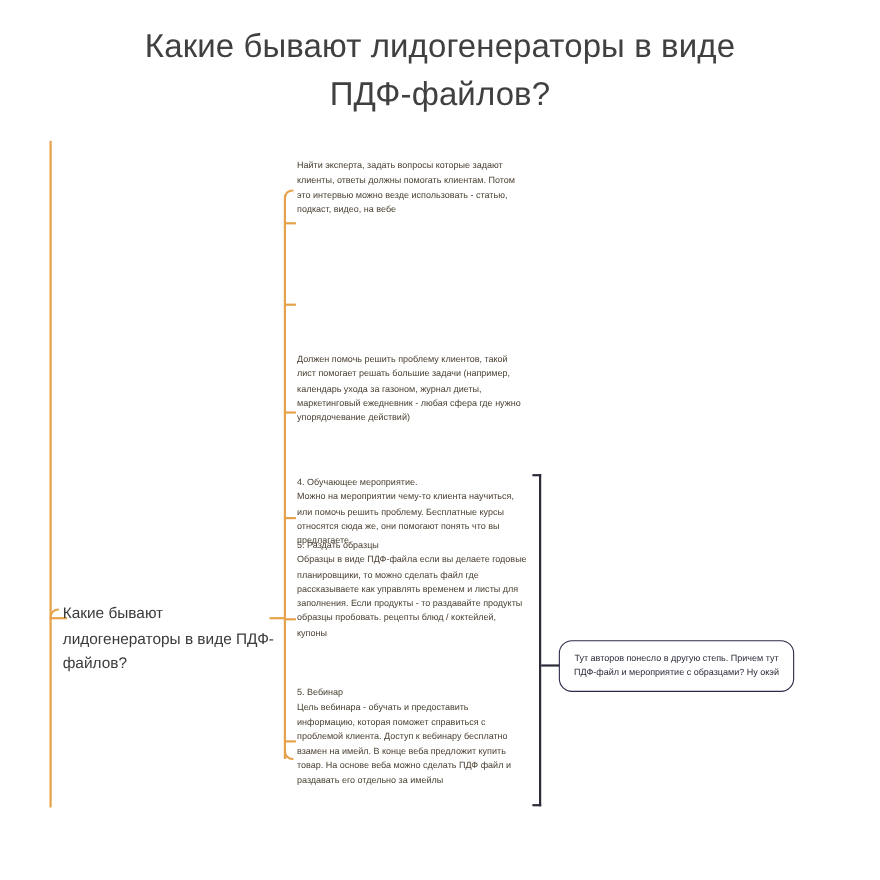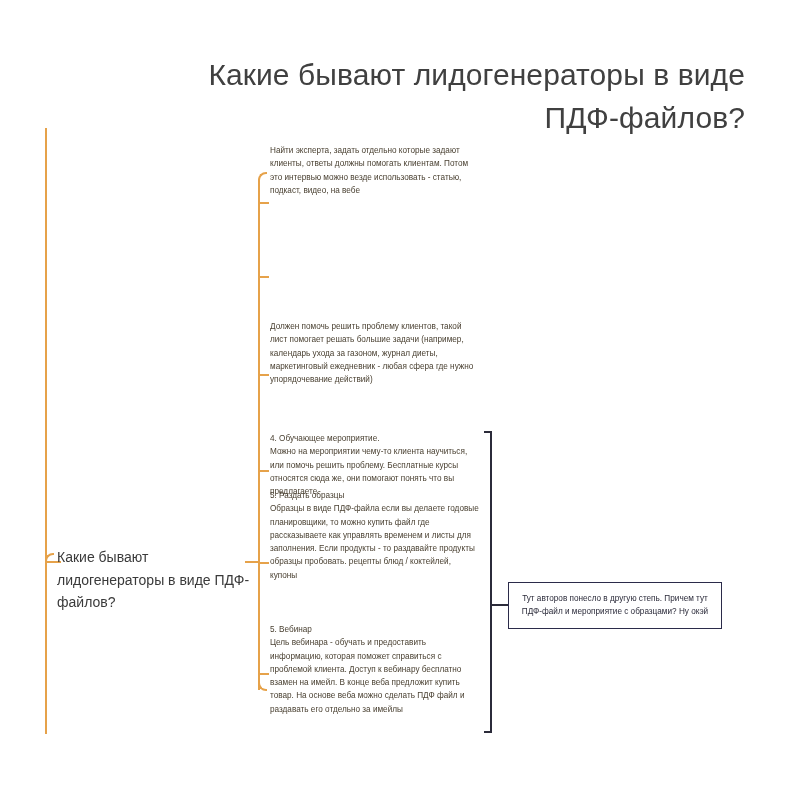--- a/index.html
+++ b/index.html
@@ -16,27 +16,26 @@
     overflow: hidden;
     background: #ffffff;
   }
 
   
   #title {
     position: absolute;
     left: 55px;
     top: 22px;
     width: 690px;
-    text-align: right;
+    text-align: center;
     font-size: 30px;
     font-weight: 300;
     line-height: 1.42;
     color: #404040;
     letter-spacing: 0.1px;
-    margin-top: 32px;
   }
   #title .tline { display: block; }
 
   
   .spine {
     position: absolute;
     width: 2px;
     background: #e6a24a;
   }
   #spine-root {
@@ -166,21 +165,21 @@
   }
 
   
   #callout {
     position: absolute;
     left: 508px;
     top: 582px;
     width: 214px;
     height: 47px;
     border: 1.4px solid #2b2b4a;
-    border-radius: 0;
+    border-radius: 12px;
     background: #ffffff;
     display: flex;
     align-items: center;
     justify-content: center;
   }
   #callout-text {
     font-size: 8.2px;
     line-height: 1.55;
     color: #2b2b3a;
     text-align: center;
@@ -209,38 +208,38 @@
   <div class="tick" style="top:202px"></div>
   <div class="tick" style="top:276px"></div>
   <div class="tick" style="top:374px"></div>
   <div class="tick" style="top:470px"></div>
   <div class="tick" style="top:562px"></div>
   <div class="tick" style="top:673px"></div>
 
   <div id="root-label">Какие бывают лидогенераторы в виде ПДФ-файлов?</div>
 
   <div class="topic" id="topic-1" style="top:144px">
-    <span class="tbody">Найти эксперта, задать отдельно которые задают клиенты, ответы должны помогать клиентам. Потом это интервью можно везде использовать - статью, подкаст, видео, на вебе</span>
+    <span class="tbody">Найти эксперта, задать вопросы которые задают клиенты, ответы должны помогать клиентам. Потом это интервью можно везде использовать - статью, подкаст, видео, на вебе</span>
   </div>
 
   <div class="topic" id="topic-2" style="top:247px">
   </div>
 
   <div class="topic" id="topic-3" style="top:320px">
     <span class="tbody">Должен помочь решить проблему клиентов, такой лист помогает решать большие задачи (например, календарь ухода за газоном, журнал диеты, маркетинговый ежедневник - любая сфера где нужно упорядочевание действий)</span>
   </div>
 
   <div class="topic" id="topic-4" style="top:432px">
     <span class="thead">4. Обучающее мероприятие.</span>
     <span class="tbody">Можно на мероприятии чему-то клиента научиться, или помочь решить проблему. Бесплатные курсы относятся сюда же, они помогают понять что вы предлагаете.</span>
   </div>
 
   <div class="topic" id="topic-5" style="top:489px">
     <span class="thead">5. Раздать образцы</span>
-    <span class="tbody">Образцы в виде ПДФ-файла если вы делаете годовые планировщики, то можно купить файл где рассказываете как управлять временем и листы для заполнения. Если продукты - то раздавайте продукты образцы пробовать. рецепты блюд / коктейлей, купоны</span>
+    <span class="tbody">Образцы в виде ПДФ-файла если вы делаете годовые планировщики, то можно сделать файл где рассказываете как управлять временем и листы для заполнения. Если продукты - то раздавайте продукты образцы пробовать. рецепты блюд / коктейлей, купоны</span>
   </div>
 
   <div class="topic" id="topic-6" style="top:623px">
     <span class="thead">5. Вебинар</span>
     <span class="tbody">Цель вебинара - обучать и предоставить информацию, которая поможет справиться с проблемой клиента. Доступ к вебинару бесплатно взамен на имейл. В конце веба предложит купить товар. На основе веба можно сделать ПДФ файл и раздавать его отдельно за имейлы</span>
   </div>
 
   <div id="bracket-top"></div>
   <div id="bracket-line"></div>
   <div id="bracket-bottom"></div>

